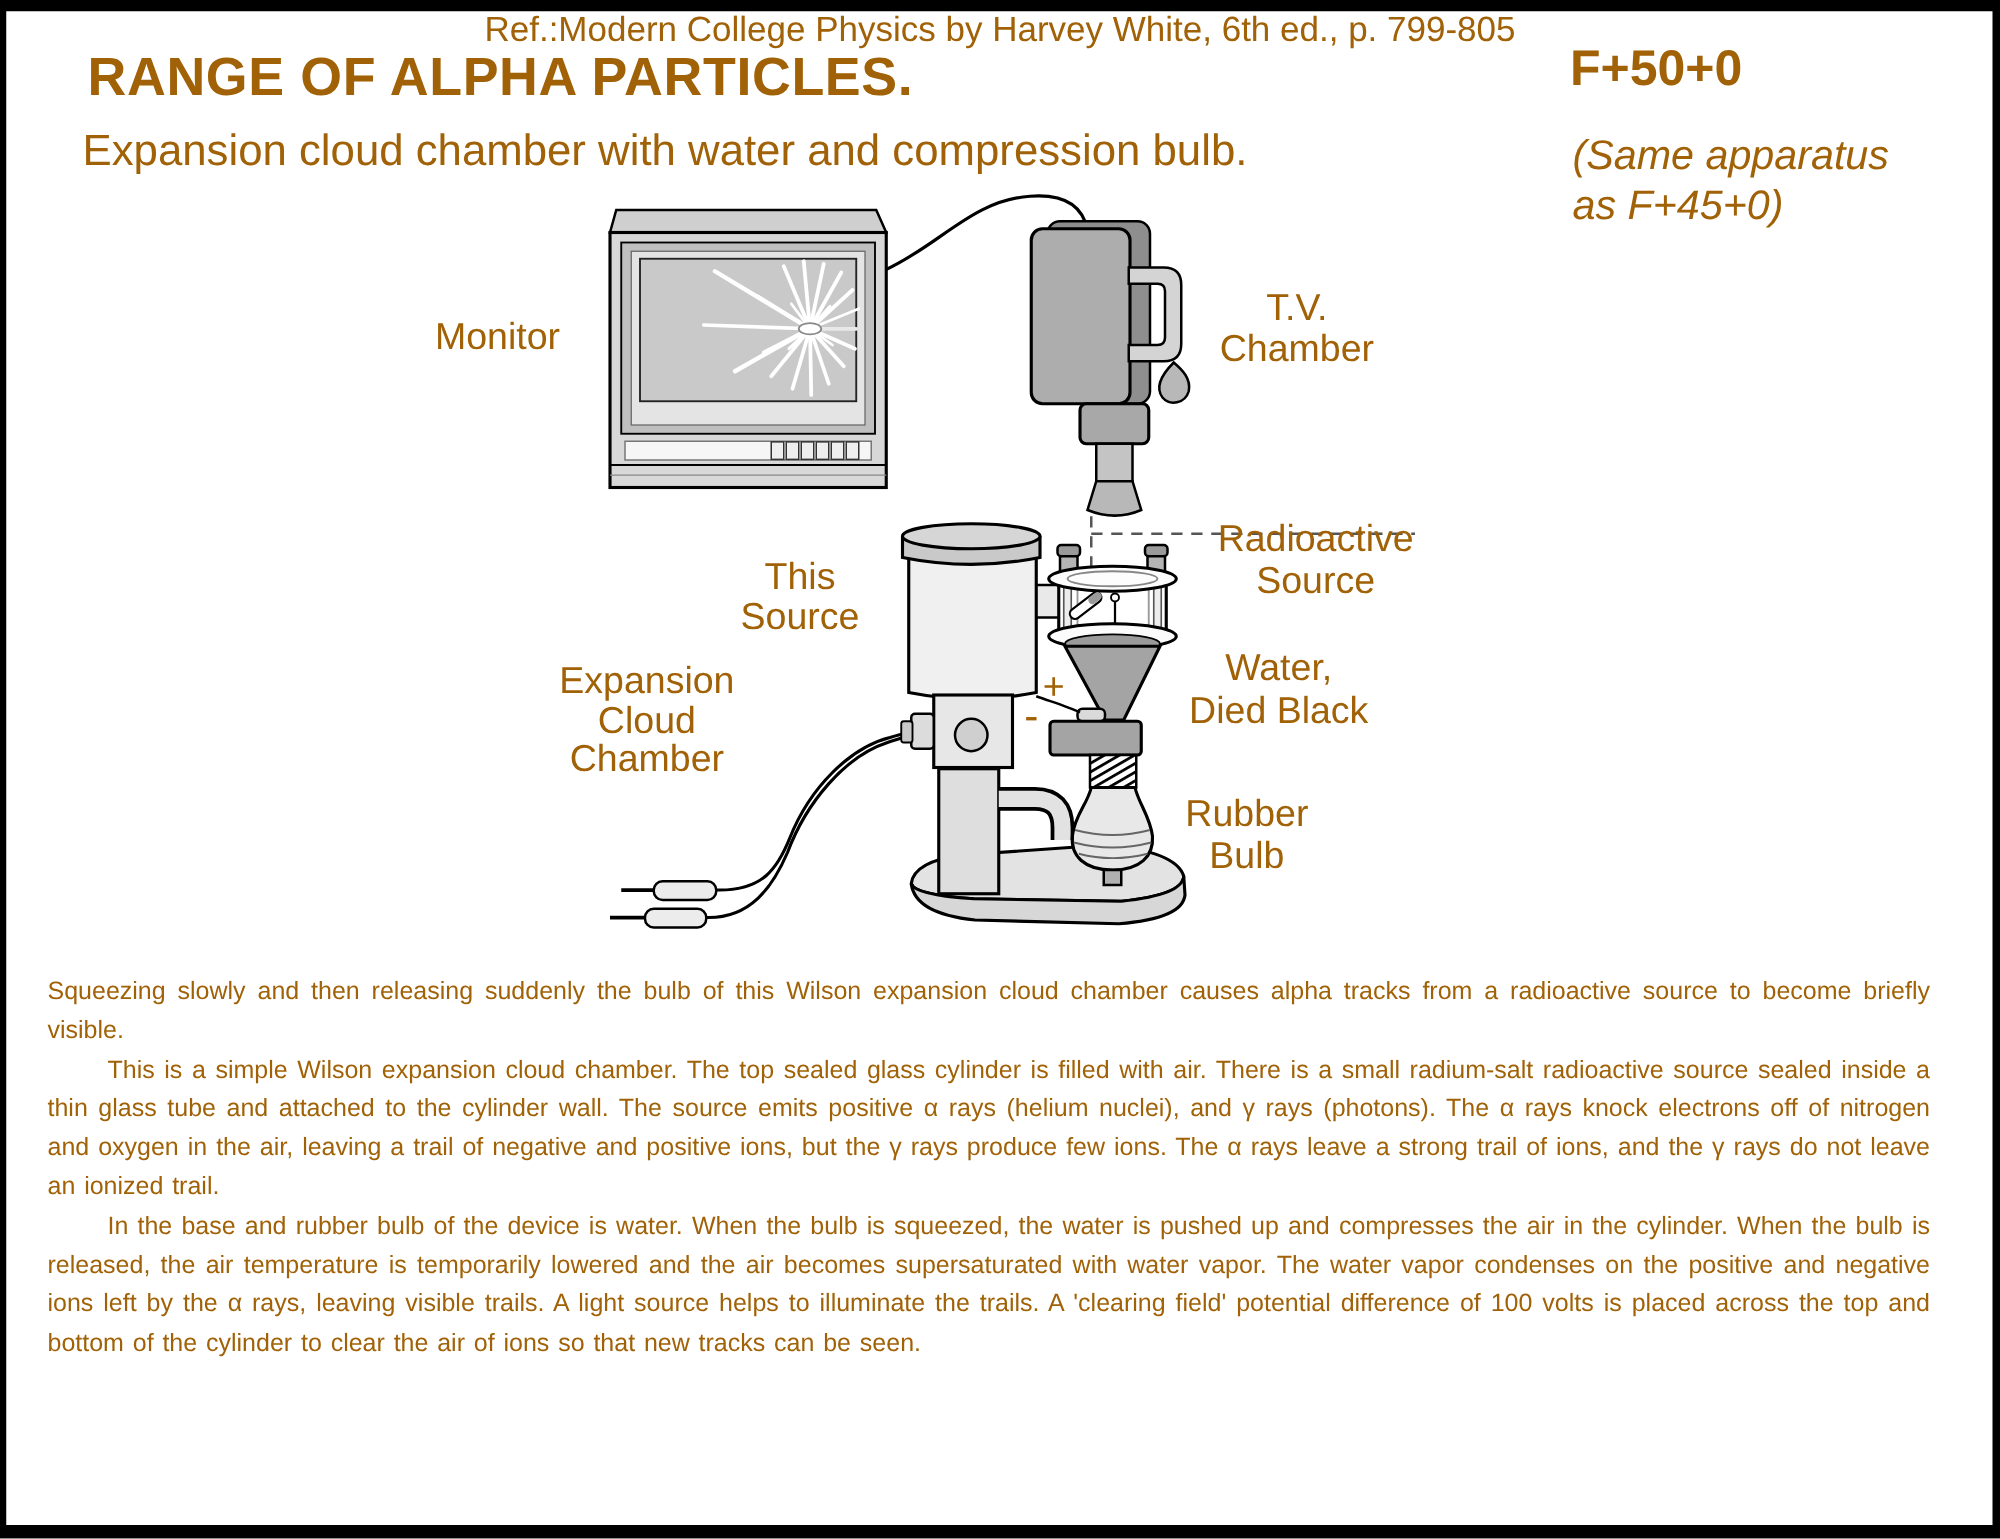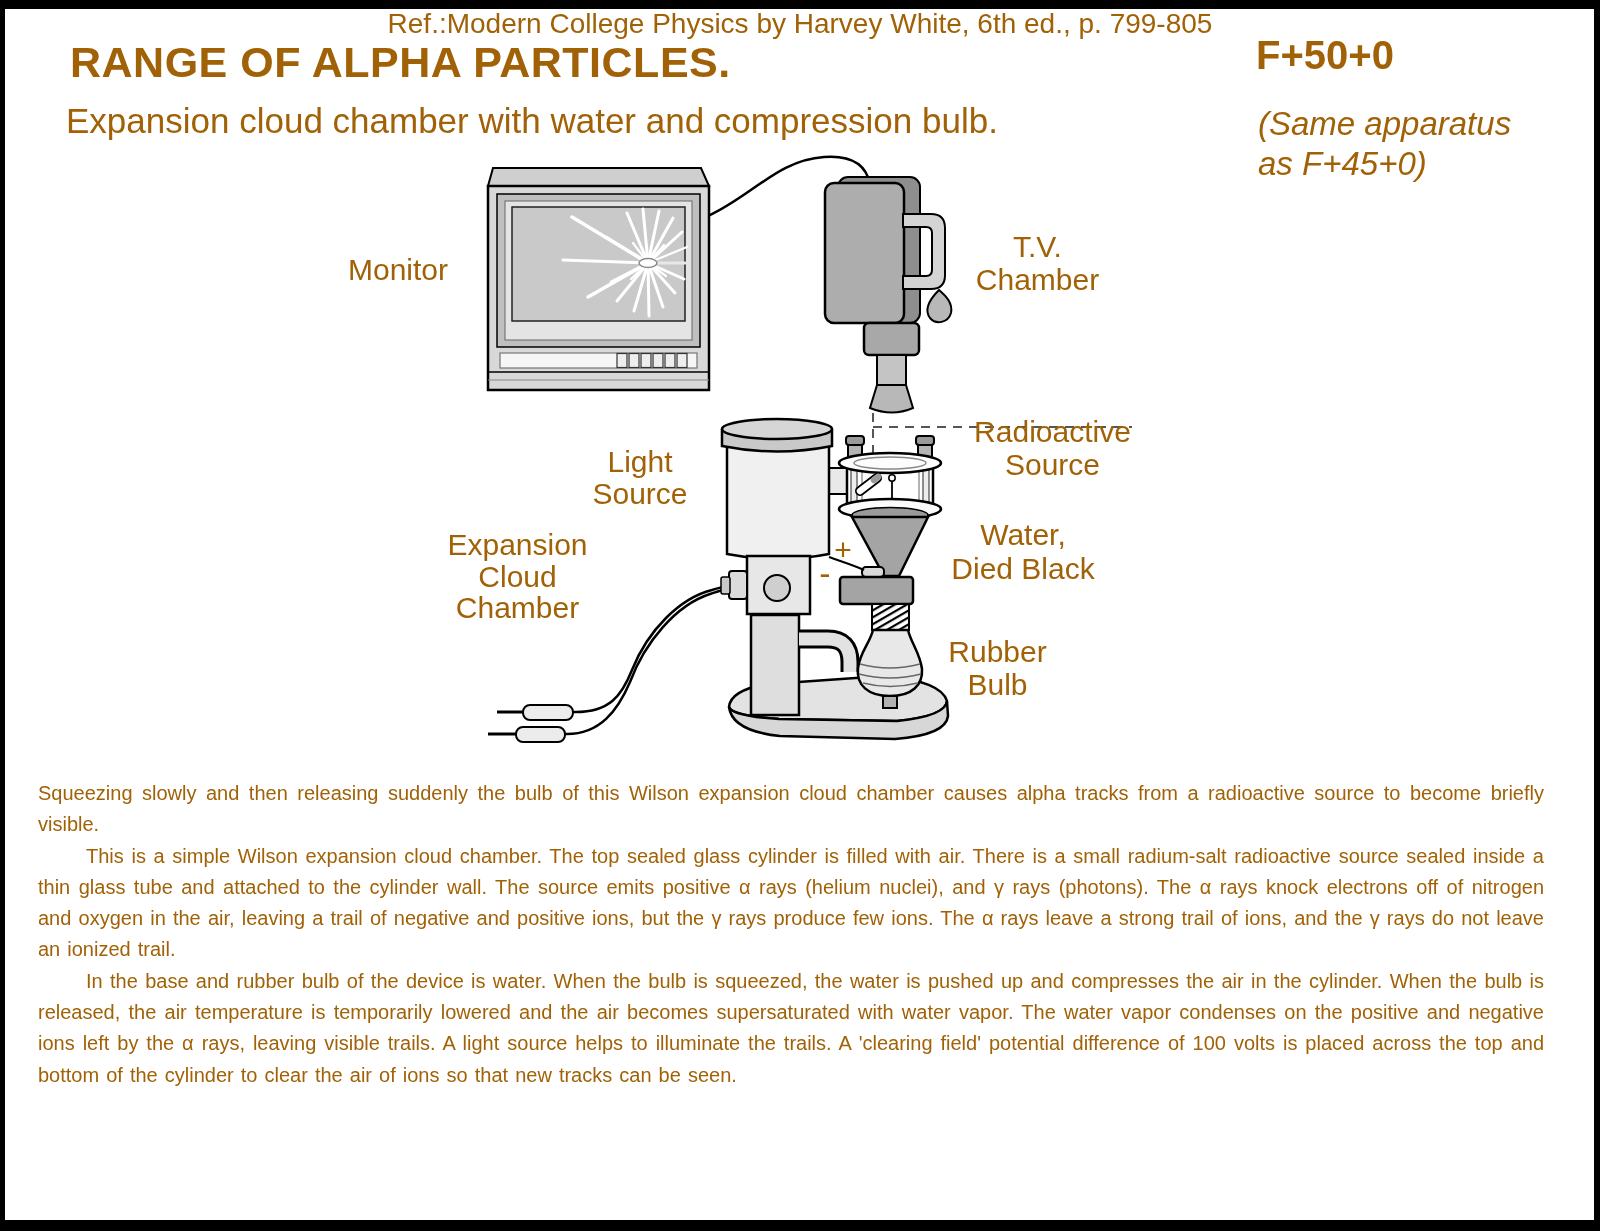--- a/index.html
+++ b/index.html
@@ -218,21 +218,21 @@
     </div>
     <div class="dlabel" style="left:955px; top:80px; width:165px; line-height:33px;">
       <div>T.V.</div>
       <div>Chamber</div>
     </div>
     <div class="dlabel" style="left:945px; top:265px; width:215px; line-height:33px;">
       <div>Radioactive</div>
       <div>Source</div>
     </div>
     <div class="dlabel" style="left:570px; top:296px; width:140px;">
-      <div>Light</div>
+      <div>This</div>
       <div>Source</div>
     </div>
     <div class="dlabel" style="left:420px; top:379px; width:195px; line-height:31.5px;">
       <div>Expansion</div>
       <div>Cloud</div>
       <div>Chamber</div>
     </div>
     <div class="dlabel" style="left:930px; top:485px; width:135px; line-height:33px;">
       <div>Rubber</div>
       <div>Bulb</div>

